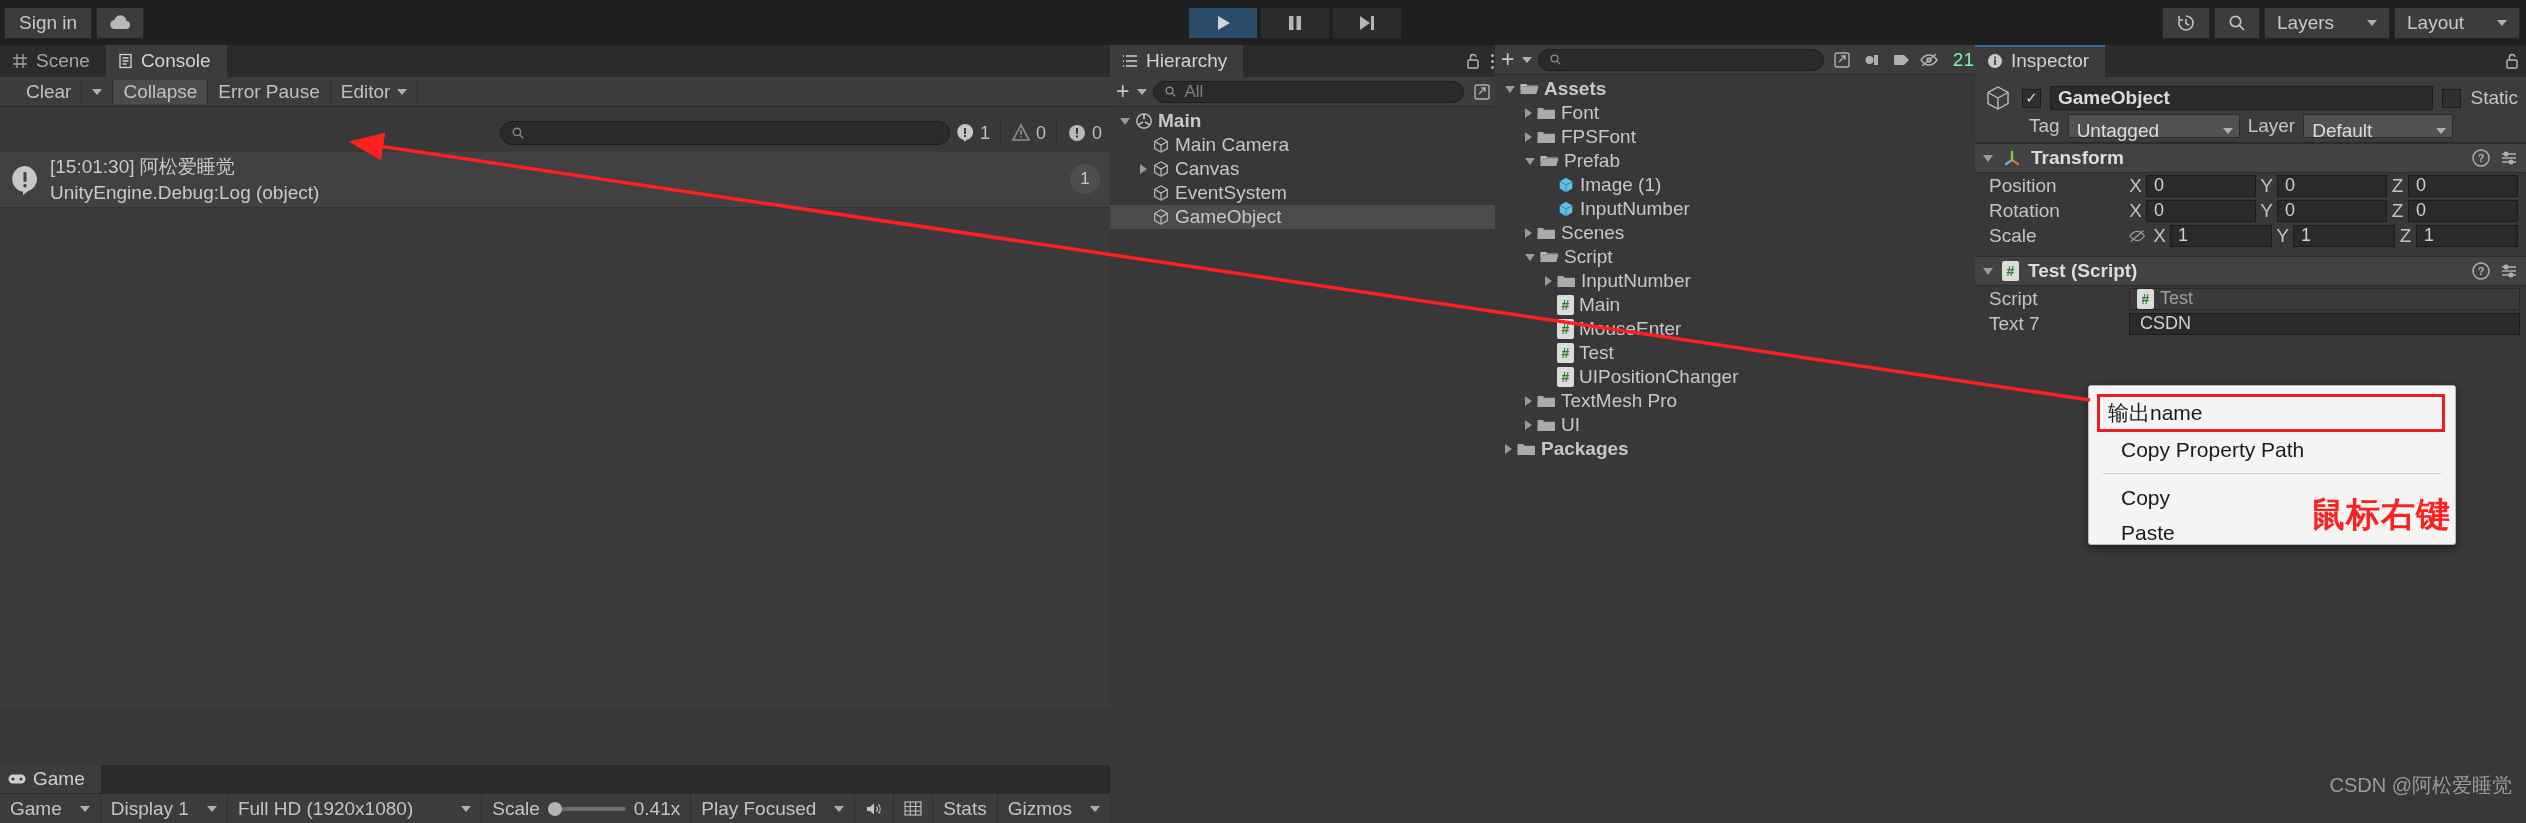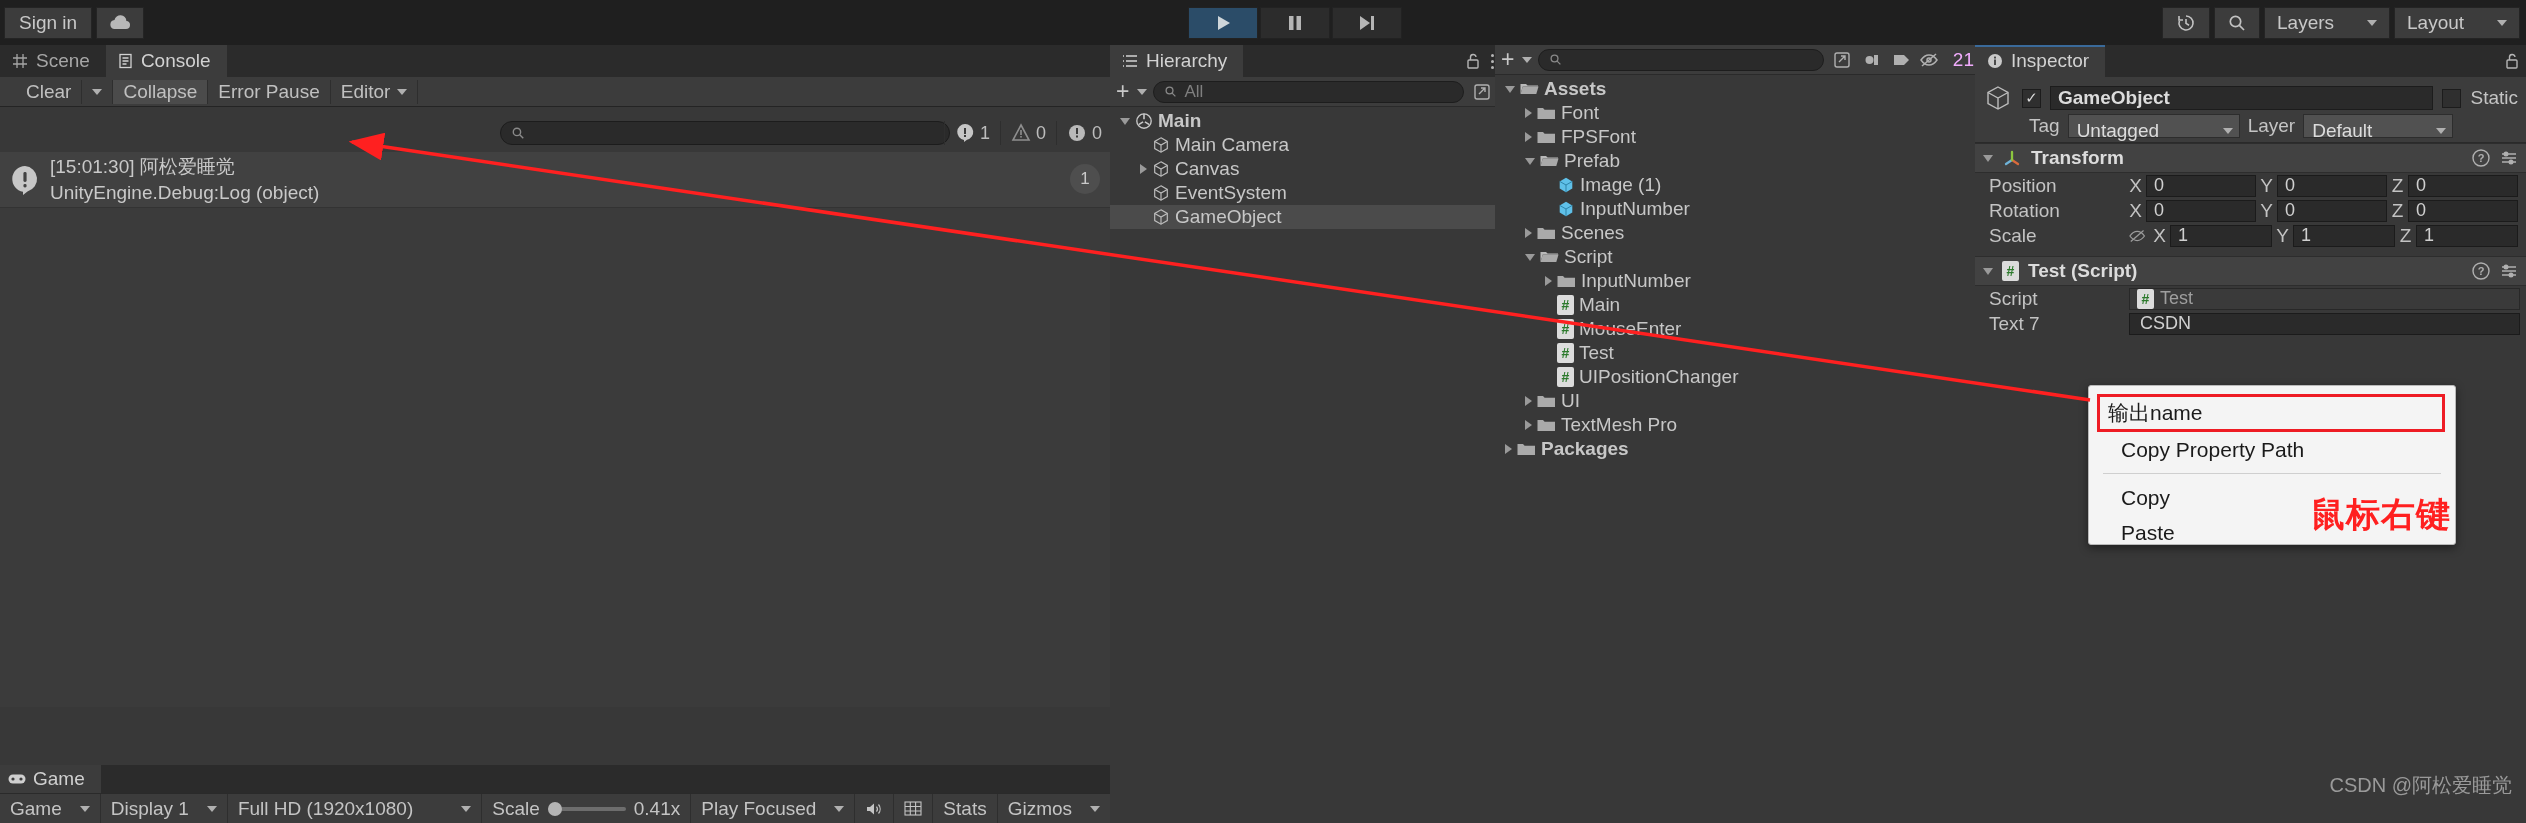--- a/index.html
+++ b/index.html
@@ -116,21 +116,21 @@
   .tree-row { height: 24px; display: flex; align-items: center; gap: 5px; font-size: 19px; color: #c7c7c7; position: relative; }
   .tree-row.sel { background: #4b4b4b; }
   .tri { width: 0; height: 0; border-top: 5px solid transparent; border-bottom: 5px solid transparent;
          border-left: 7px solid #9a9a9a; }
   .tri.open { border-left: 5px solid transparent; border-right: 5px solid transparent;
               border-top: 7px solid #9a9a9a; border-bottom: none; }
   .tri.blank { border: none; width: 7px; }
 
   
   #project-panel { left: 1495px; top: 45px; width: 485px; height: 778px; background: #383838; }
-  .count-badge { display: flex; align-items: center; gap: 11px; font-size: 19px; color: #f0abfc; }
+  .count-badge { display: flex; align-items: center; gap: 11px; font-size: 19px; color: #86efac; }
 
   
   #inspector-panel { left: 1975px; top: 45px; width: 551px; height: 778px; background: #383838; }
   .insp-header { height: 66px; background: #3c3c3c; border-bottom: 1px solid #2a2a2a; position: relative; padding: 6px 8px; }
   .insp-row1 { display: flex; align-items: center; gap: 9px; height: 30px; }
   .chk { width: 19px; height: 19px; background: #2f2f2f; border: 1px solid #1c1c1c;
          display: flex; align-items: center; justify-content: center; color: #d8d8d8; font-size: 15px; }
   .name-field { flex: 1; height: 24px; background: #2a2a2a; border: 1px solid #1c1c1c;
                 display: flex; align-items: center; padding: 0 7px; font-weight: bold; color: #dcdcdc; font-size: 19px; }
   .insp-row2 { display: flex; align-items: center; gap: 8px; height: 26px; padding-left: 46px; font-size: 19px; }
@@ -595,28 +595,28 @@
         <div class="tree-row" style="padding-left:50px;">
           <span class="tri blank"></span>
           <span class="cs-ico">#</span>
           <span>UIPositionChanger</span>
         </div>
         <div class="tree-row" style="padding-left:30px;">
           <span class="tri"></span>
           <svg style="width:19px;height:15px;flex:0 0 19px" viewBox="0 0 19 15">
             <path d="M0.5 2h5.5L7.6 3.8H18V13H0.5z" fill="#aaaaaa"></path>
           </svg>
+          <span>TextMesh Pro</span>
+        </div>
+        <div class="tree-row" style="padding-left:30px;">
+          <span class="tri"></span>
+          <svg style="width:19px;height:15px;flex:0 0 19px" viewBox="0 0 19 15">
+            <path d="M0.5 2h5.5L7.6 3.8H18V13H0.5z" fill="#aaaaaa"></path>
+          </svg>
           <span>UI</span>
-        </div>
-        <div class="tree-row" style="padding-left:30px;">
-          <span class="tri"></span>
-          <svg style="width:19px;height:15px;flex:0 0 19px" viewBox="0 0 19 15">
-            <path d="M0.5 2h5.5L7.6 3.8H18V13H0.5z" fill="#aaaaaa"></path>
-          </svg>
-          <span>TextMesh Pro</span>
         </div>
         <div class="tree-row" style="padding-left:10px;font-weight:bold;">
           <span class="tri"></span>
           <svg style="width:19px;height:15px;flex:0 0 19px" viewBox="0 0 19 15">
             <path d="M0.5 2h5.5L7.6 3.8H18V13H0.5z" fill="#aaaaaa"></path>
           </svg>
           <span>Packages</span>
         </div>
       </div>
   </div>

